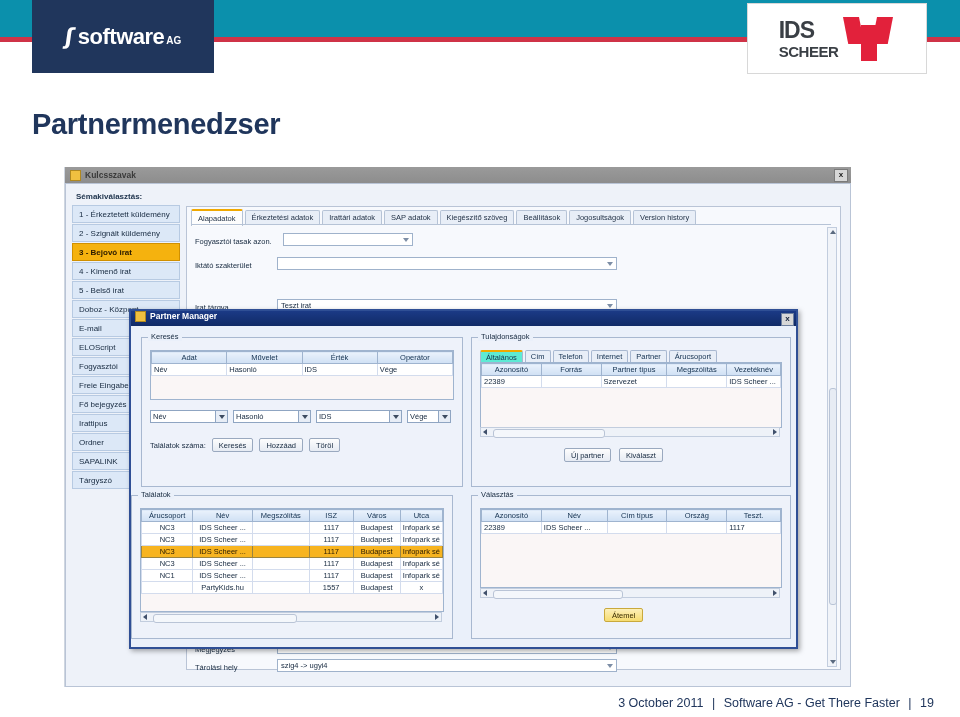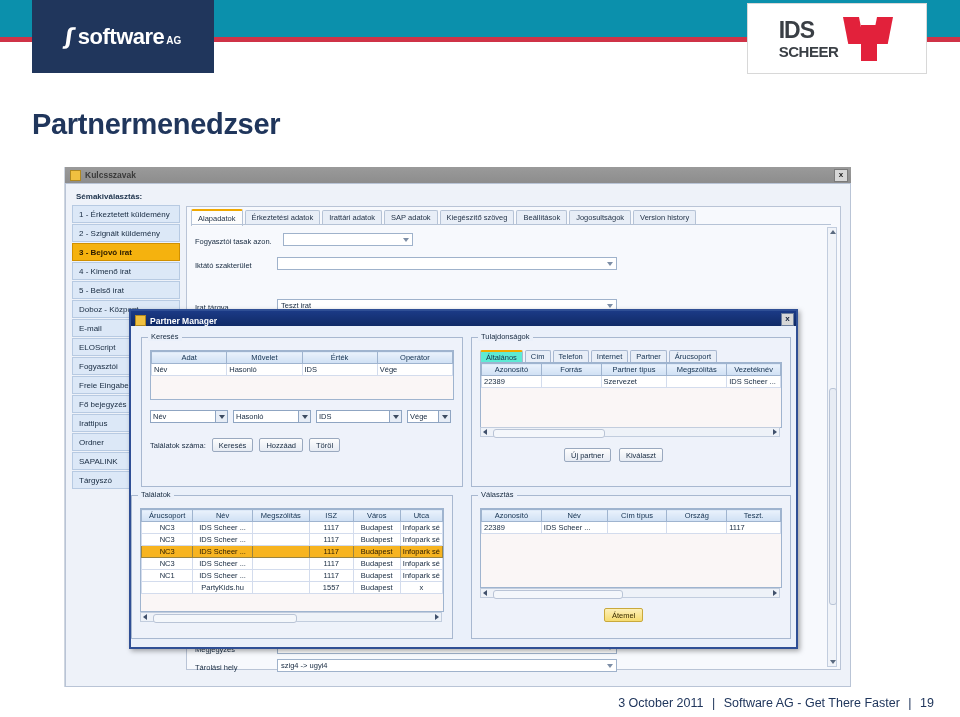--- a/index.html
+++ b/index.html
@@ -117,21 +117,21 @@
   .vscroll .up{top:2px;border-left:3px solid transparent;border-right:3px solid transparent;border-bottom:4px solid #5b6b80;}
   .vscroll .dn{bottom:2px;border-left:3px solid transparent;border-right:3px solid transparent;border-top:4px solid #5b6b80;}
 
   
   .pm{
     position:absolute;left:64px;top:142px;width:669px;height:340px;
     background:#eaf0fa;border:2px solid #2f4f95;box-sizing:border-box;
     box-shadow:2px 2px 5px rgba(0,0,0,.35);
   }
   .pm-title{
-    height:15px;background:linear-gradient(#1b3a86,#102a66);display:flex;align-items:flex-end;
+    height:15px;background:linear-gradient(#1b3a86,#102a66);display:flex;align-items:flex-start;
     color:#fff;font-size:8.5px;font-weight:bold;position:relative;
   }
   .pm-title .ico{width:9px;height:9px;margin:0 4px 0 4px;background:#f0c040;border:1px solid #b08820;}
   .pm-x{position:absolute;right:2px;top:2px;width:11px;height:11px;background:#d7d7d7;
     border:1px solid #6d7f9e;color:#15223c;font-size:8px;line-height:10px;text-align:center;font-weight:bold;}
 
   .gbox{position:absolute;border:1px solid #a8b8d0;background:#eef2fa;}
   .gtitle{position:absolute;top:-6px;left:6px;background:#eaf0fa;padding:0 3px;
     font-size:7.5px;color:#16293f;}
 

